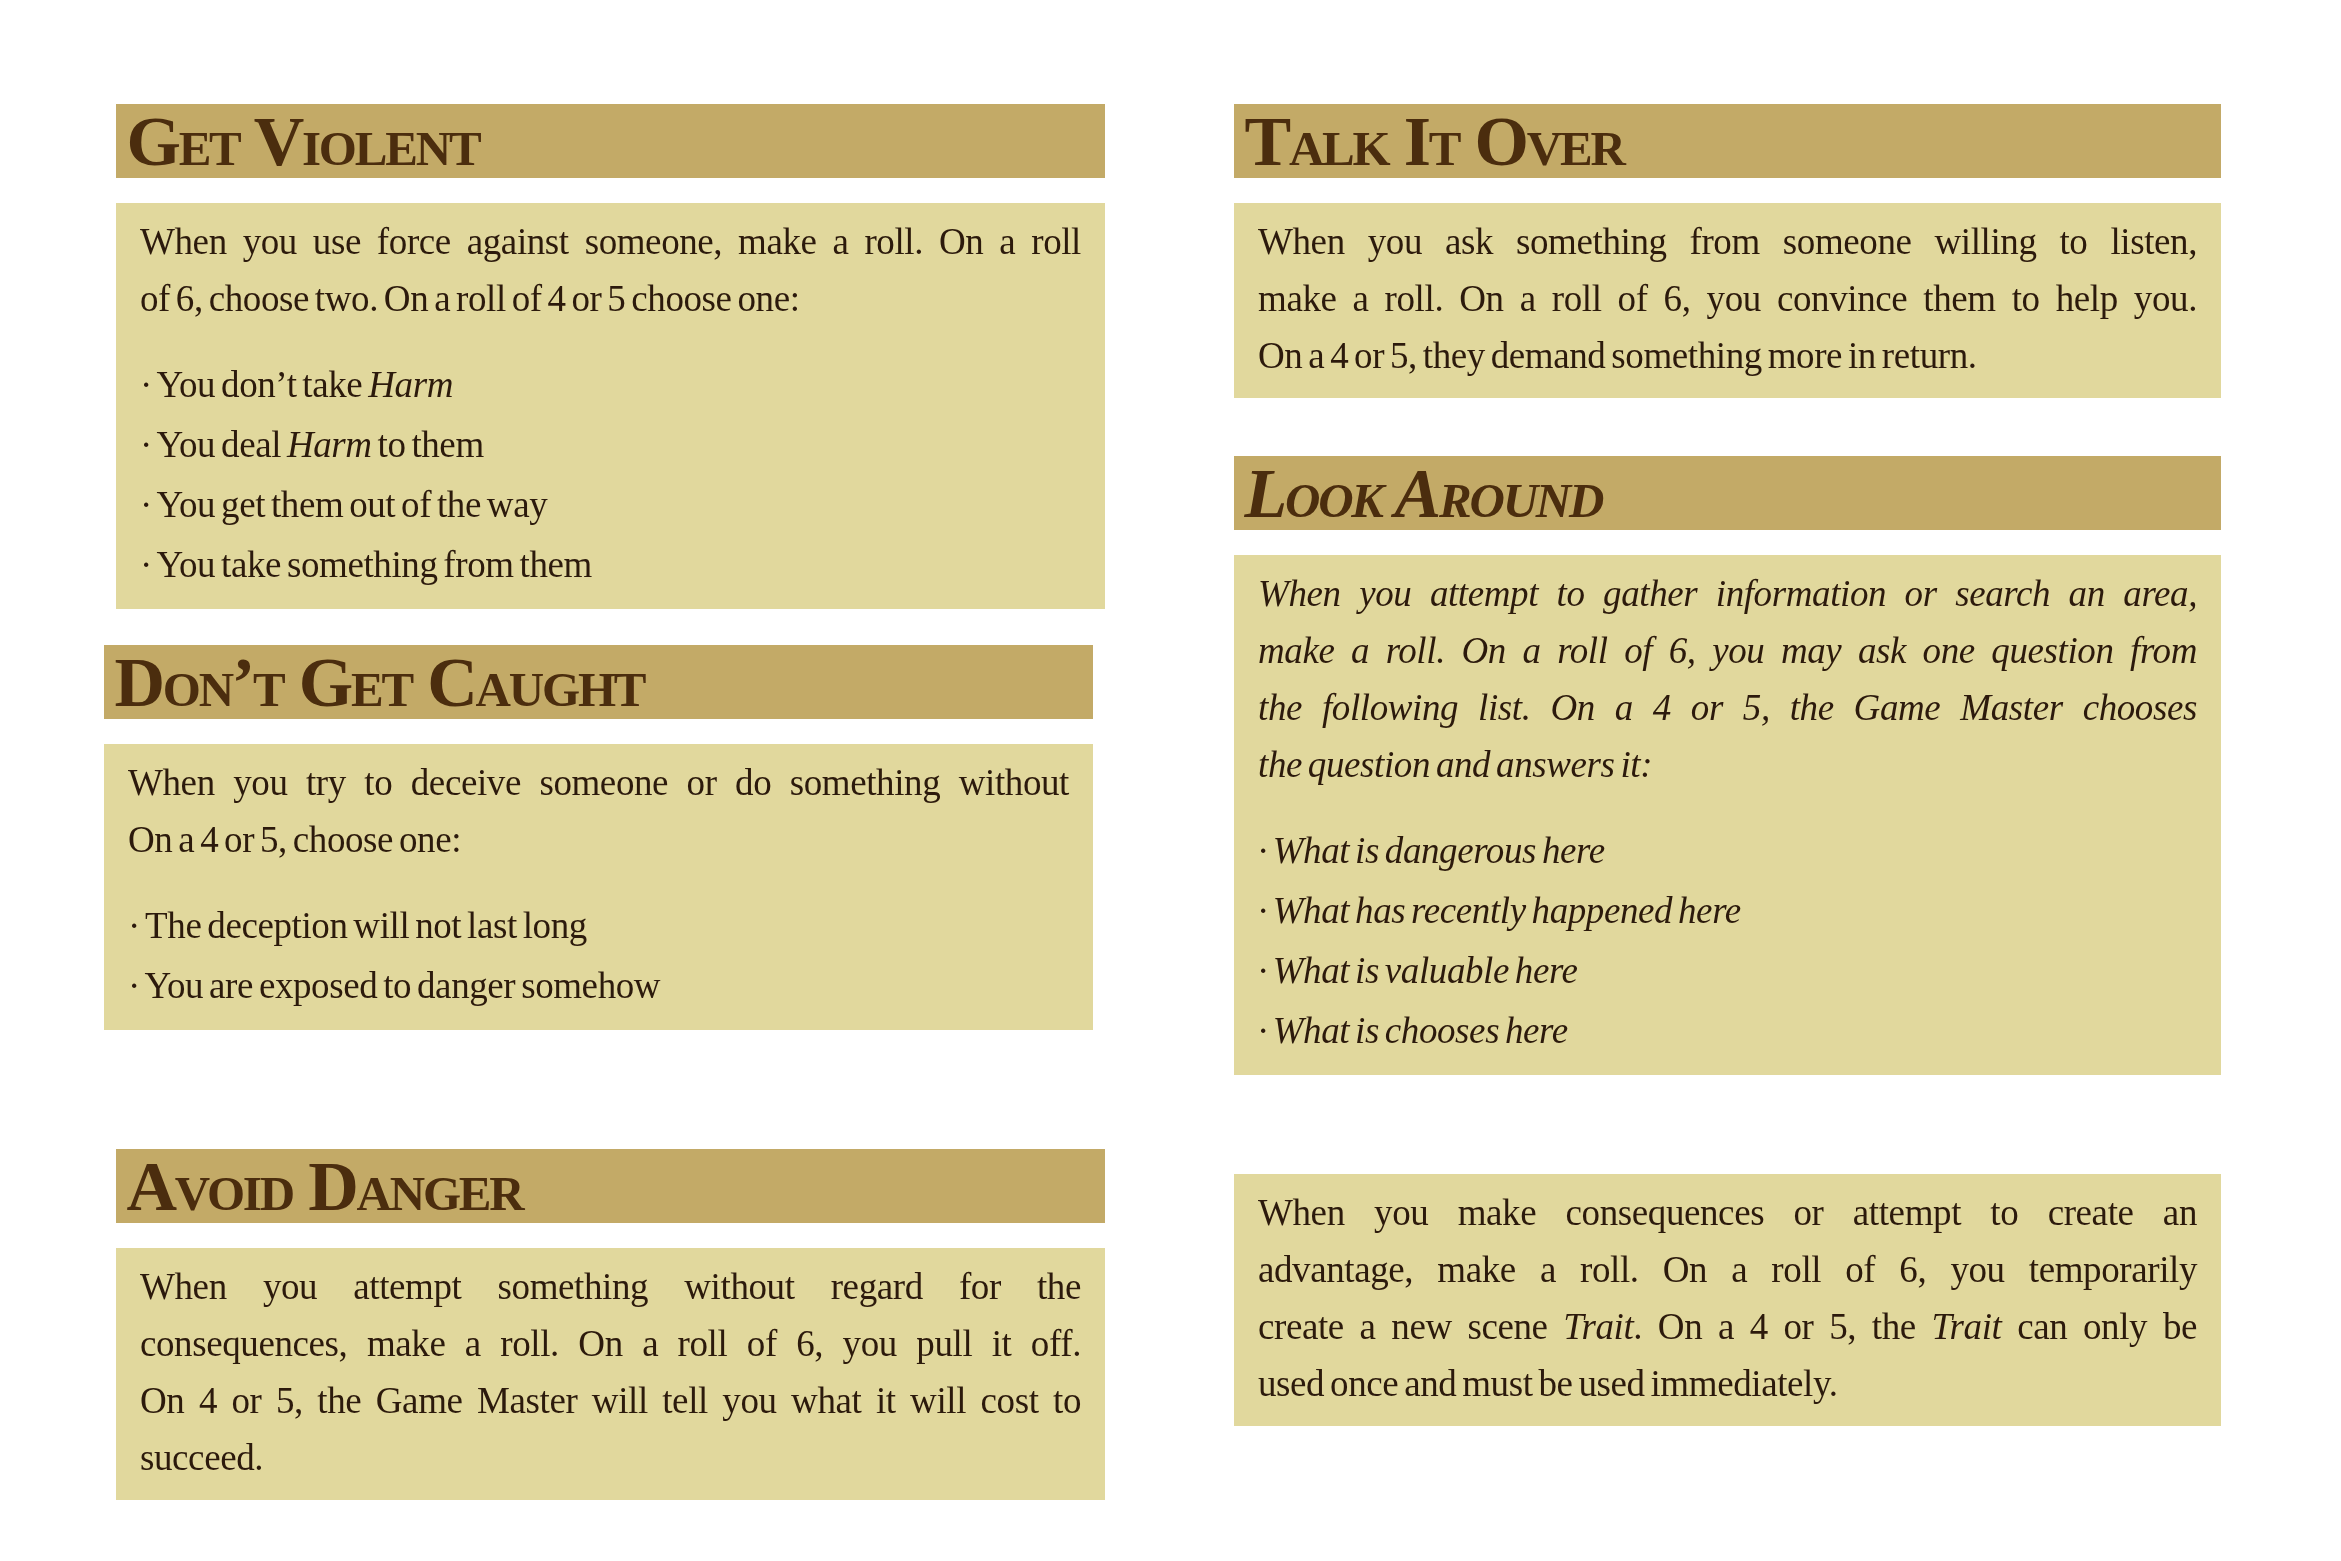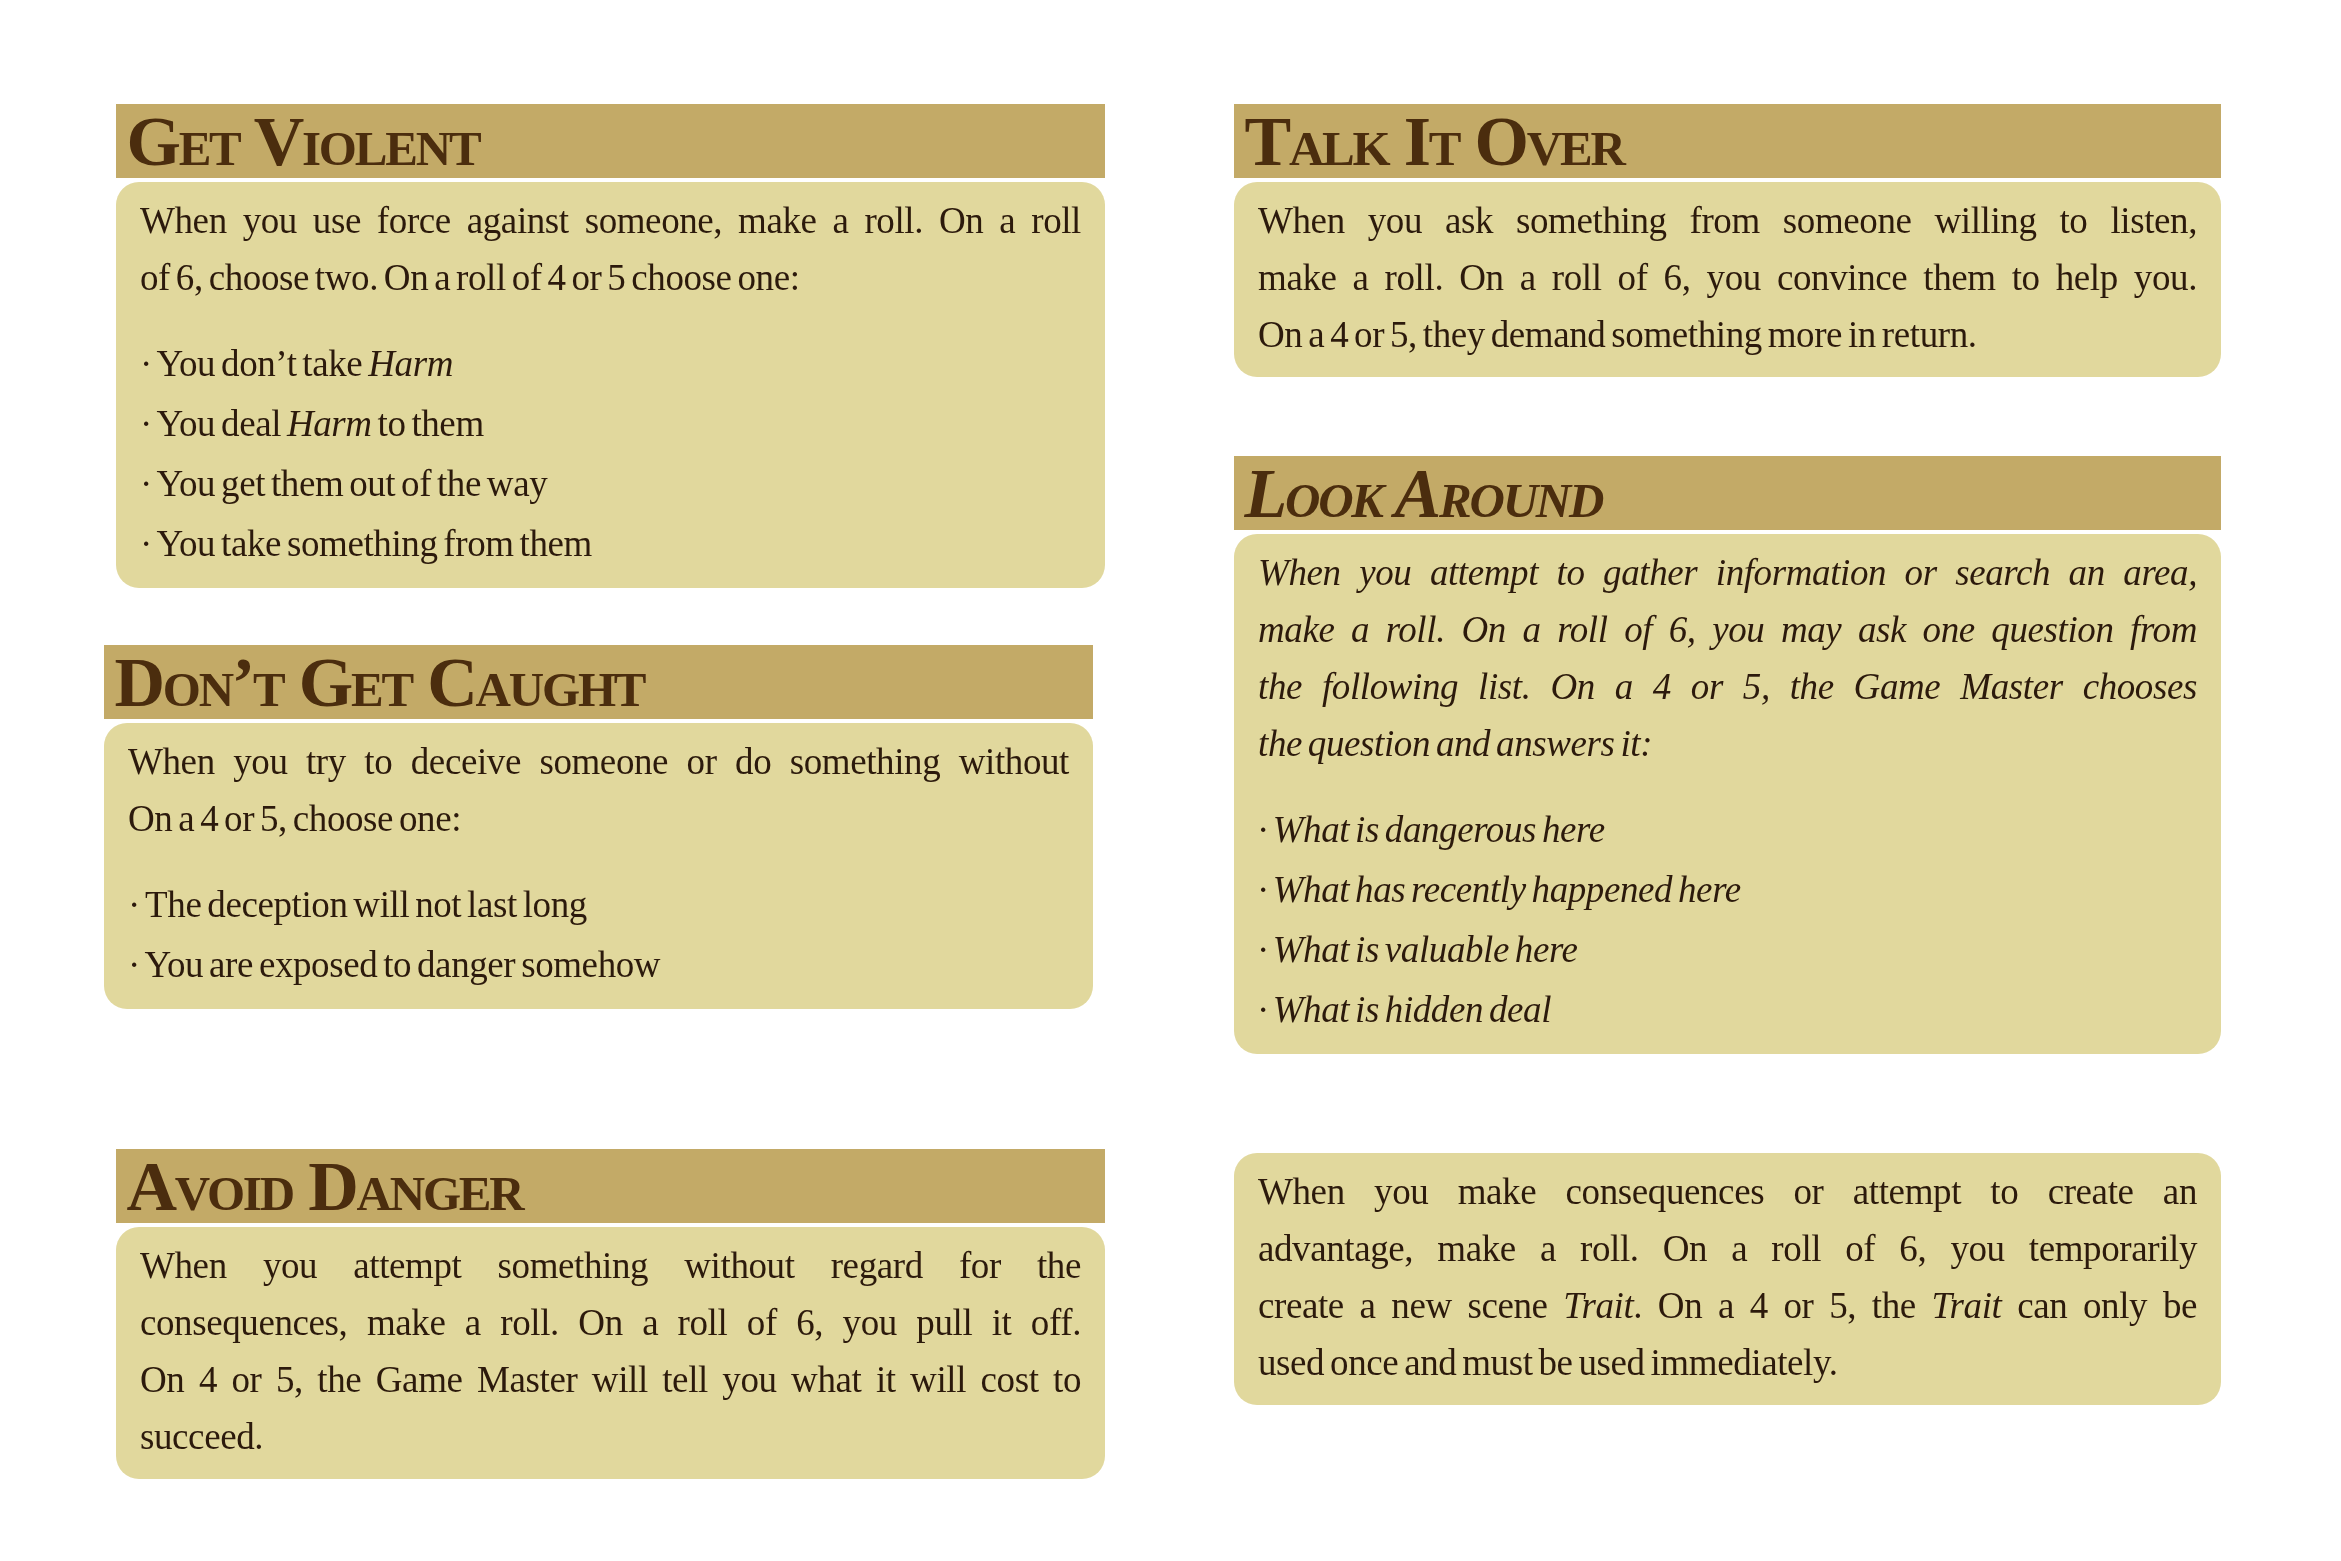--- a/index.html
+++ b/index.html
@@ -31,29 +31,28 @@
     display: block;
     font-variant: small-caps;
     font-weight: 700;
     font-size: 70px;
     line-height: 76px;
     letter-spacing: -2.2px;
     color: var(--heading-text, #4b2d0e);
     white-space: nowrap;
   }
   .bdy {
-    margin-top: 4px;
+    margin-top: 25px;
     background: var(--body-bg, #e1d89d);
     padding: 10.4px 24px 13.4px 24px;
     box-sizing: border-box;
     color: var(--body-text, #2c1a0c);
     font-size: 37px;
     word-spacing: -3px;
     letter-spacing: -0.4px;
-    border-radius: 23px;
   }
   .pline {
     line-height: 57px;
     text-align: justify;
     text-justify: inter-word;
   }
   .pline.stretch { text-align-last: justify; }
   .bullets { margin-top: 28px; }
   .bullet  { line-height: 60px; text-align: left; }
   .it { font-style: italic; }
@@ -122,21 +121,21 @@
     </div>
     <div class="bdy">
         <div class="pline stretch"><span>When you attempt to gather information or search an area,</span></div>
         <div class="pline stretch"><span>make a roll. On a roll of 6, you may ask one question from</span></div>
         <div class="pline stretch"><span>the following list. On a 4 or 5, the Game Master chooses</span></div>
         <div class="pline"><span>the question and answers it:</span></div>
         <div class="bullets">
           <div class="bullet"><span>· </span><span>What is dangerous here</span></div>
           <div class="bullet"><span>· </span><span>What has recently happened here</span></div>
           <div class="bullet"><span>· </span><span>What is valuable here</span></div>
-          <div class="bullet"><span>· </span><span>What is hidden deal</span></div>
+          <div class="bullet"><span>· </span><span>What is chooses here</span></div>
         </div>
       </div>
   </div>
 
   <div class="card card-5">
     <div class="bdy">
         <div class="pline stretch"><span>When you make consequences or attempt to create an</span></div>
         <div class="pline stretch"><span>advantage, make a roll. On a roll of 6, you temporarily</span></div>
         <div class="pline stretch"><span>create a new scene </span><span class="it">Trait</span><span>. On a 4 or 5, the </span><span class="it">Trait</span><span> can only be</span></div>
         <div class="pline"><span>used once and must be used immediately.</span></div>

